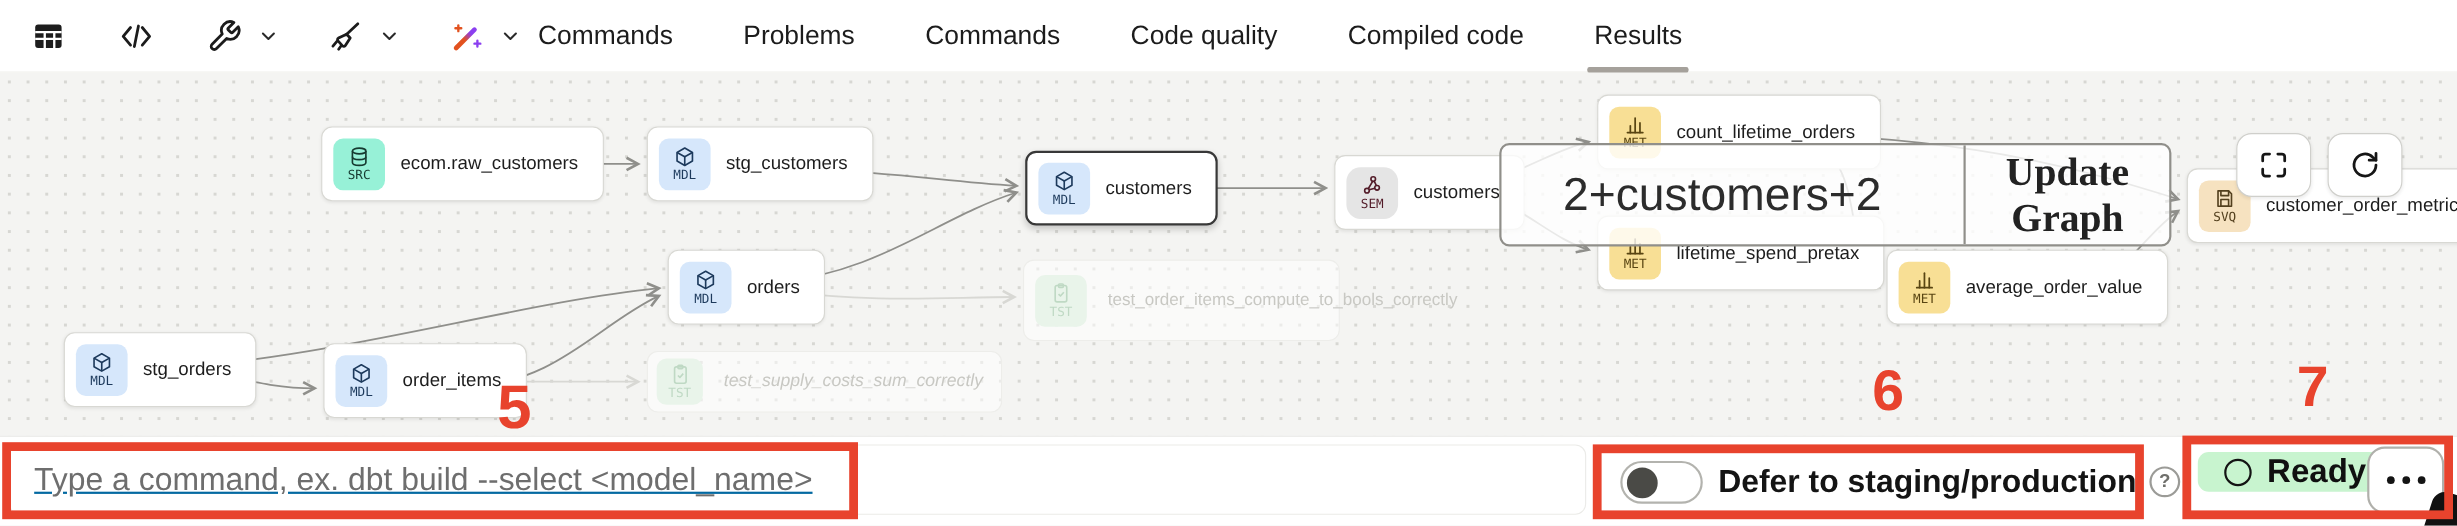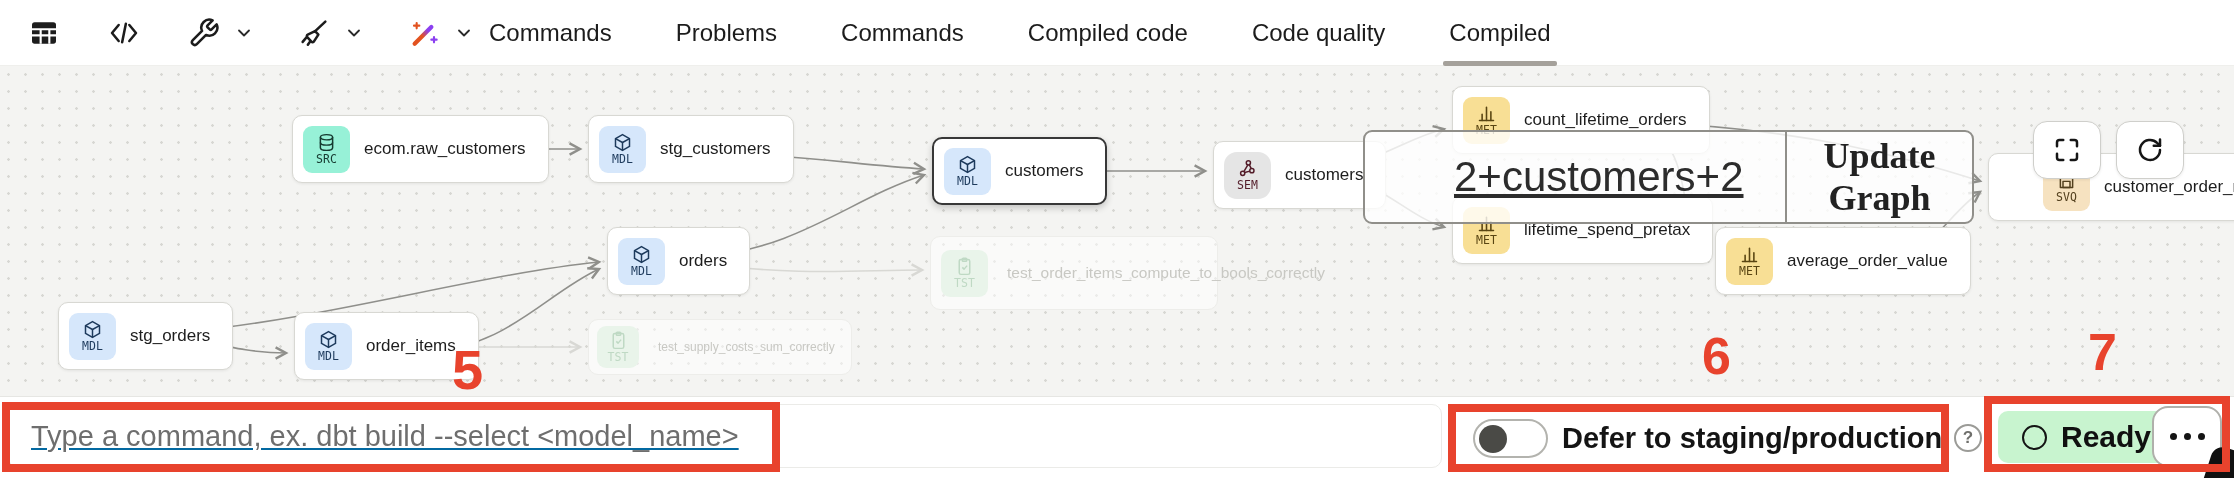--- a/index.html
+++ b/index.html
@@ -37,39 +37,39 @@
     background:#ffffff; border:1.5px solid #d8d8d3; border-radius:10px;
     height:68px; padding:9px 22px 9px 10px; box-shadow:0 1px 3px rgba(20,20,20,.07);
     cursor:pointer; white-space:nowrap; }
   .node-label { font-size:17px; color:#1d1d1d; }
   .node.selected { border:2.5px solid #383838; box-shadow:0 3px 7px rgba(0,0,0,.2); }
   .node.faded { border-color:#ededea; background:rgba(255,255,255,.5); box-shadow:none;gap:19px; }
   .node.faded .node-label { color:#c8c8c3; font-size:15.5px; }
   .node.wrap { width:288px; height:74px; }
   .node.wrap .node-label { white-space:normal; line-height:1.3; }
   .node.small { height:56px; padding:6px 16px 6px 8px; }
-  .node.small .node-label { font-size:12px; }
+  .node.small .node-label { font-size:16px;font-style:italic; }
   .badge { width:47px; height:47px; border-radius:9px; flex:0 0 auto;
     display:flex; flex-direction:column; align-items:center; justify-content:center; }
   .node.small .badge { width:42px; height:42px; }
   .badge svg { width:21px; height:21px; }
   .badge-label { font-family:"DejaVu Sans Mono", monospace; font-size:11.5px; line-height:1.1; }
   .badge-source      { background:#97f1d7; color:#163a30; }
   .badge-model       { background:#d6e7fb; color:#1d3a5c; }
   .badge-semantic    { background:#e5e5e5; color:#531c29;border-radius:13px; }
   .badge-metric      { background:#f8df95; color:#594512; }
-  .badge-saved-query { background:#f6e2c0; color:#53401e;margin-left:44px; }
+  .badge-saved-query { background:#f6e2c0; color:#53401e; }
   .badge-test        { background:#e9f4ea; color:#bfd9c4; }
 
   
   .popup { position:absolute; left:1363px; top:64px; width:611px; height:94px; z-index:3;
     display:flex; align-items:stretch; background:rgba(255,255,255,.8);
     border:2.5px solid #908f8a; border-radius:9px; overflow:hidden; }
-  .popup-query { flex:1; display:flex; align-items:center; padding-left:89px;
-    font-size:42px; color:#2c2c2c; cursor:text;text-decoration:underline; }
+  .popup-query { flex:1; display:flex; align-items:center; padding-left:56px;
+    font-size:42px; color:#2c2c2c; cursor:text; }
   .popup-divider { width:2.5px; background:#908f8a; }
   .popup-btn { width:185px; display:flex; align-items:center; justify-content:center;
     font-size:36px; font-weight:700; color:#222222; background:none; border:none; cursor:pointer;
     font-family:Liberation Serif, serif; }
 
   .graph-btn { position:absolute; z-index:4; width:68px; height:58px; background:#ffffff;
     border:1.5px solid #cfcfcb; border-radius:14px; display:flex; align-items:center;
     justify-content:center; color:#161616; cursor:pointer; box-shadow:0 1px 3px rgba(20,20,20,.08); }
   .graph-btn svg { width:30px; height:30px; }
   #fitBtn { left:2033px; top:55px; }
@@ -86,21 +86,21 @@
   .toggle { position:absolute; left:1473px; top:22px; width:75px; height:39px;
     background:#ffffff; border:2px solid #b3b3ae; border-radius:20px; cursor:pointer; }
   .toggle-knob { position:absolute; left:4px; top:3.5px; width:28px; height:28px;
     border-radius:50%; background:#4a4a46; }
   .defer-label { position:absolute; left:1562px; top:0; height:82px; display:flex; align-items:center;
     font-size:29px; font-weight:600; color:#141414; }
   .help-btn { position:absolute; left:1954px; top:27px; width:28px; height:28px; border-radius:50%;
     border:2px solid #9b9b97; background:none; color:#6f6f6b; font-size:17px; font-weight:700;
     display:flex; align-items:center; justify-content:center; cursor:pointer;
     font-family:"Liberation Sans", sans-serif; }
-  .ready-pill { position:absolute; left:1998px; top:14px; height:52px; padding:0 24px;
+  .ready-pill { position:absolute; left:1998px; top:14px; height:36px; padding:0 24px;
     background:#c8f4cf; border:none; border-radius:10px; display:flex; align-items:center; gap:14px;
     font-size:30px; font-weight:700; color:#101010; cursor:pointer;
     font-family:"Liberation Sans", sans-serif; }
   .ready-dot { width:25px; height:25px; border:2.5px solid #141414; border-radius:50%; background:transparent; }
   .more-btn { position:absolute; left:2152px; top:9px; width:70px; height:61px; background:#ffffff;
     border:2px solid #b0b0ab; border-radius:16px; display:flex; align-items:center; justify-content:center;
     gap:7px; cursor:pointer; }
   .more-btn i { width:7px; height:7px; border-radius:50%; background:#141414; }
 
   
@@ -176,23 +176,23 @@
         </button>
         <svg class="chev" viewBox="0 0 24 24" fill="none" stroke="#2a2a2a" stroke-width="2.2" stroke-linecap="round" stroke-linejoin="round">
             <polyline points="6 9 12 15 18 9"></polyline>
           </svg>
       </div>
     </div>
     <nav class="tabs" id="tabsHost">
         <button class="tab">Commands</button>
         <button class="tab">Problems</button>
         <button class="tab">Commands</button>
+        <button class="tab">Code quality</button>
         <button class="tab">Compiled code</button>
-        <button class="tab">Code quality</button>
-        <button class="tab active">Compiled</button>
+        <button class="tab active">Results</button>
       </nav>
   </header>
 
   <div class="canvas">
     <svg class="edges" width="2234" height="330" viewBox="0 0 2234 330">
       <defs>
         <marker id="ar" markerWidth="10" markerHeight="10" refX="7.5" refY="4.5" orient="auto">
           <path d="M1,1 L7.5,4.5 L1,8" fill="none" stroke="#8f8f8b" stroke-width="1.5"></path>
         </marker>
         <marker id="arf" markerWidth="10" markerHeight="10" refX="7.5" refY="4.5" orient="auto">

